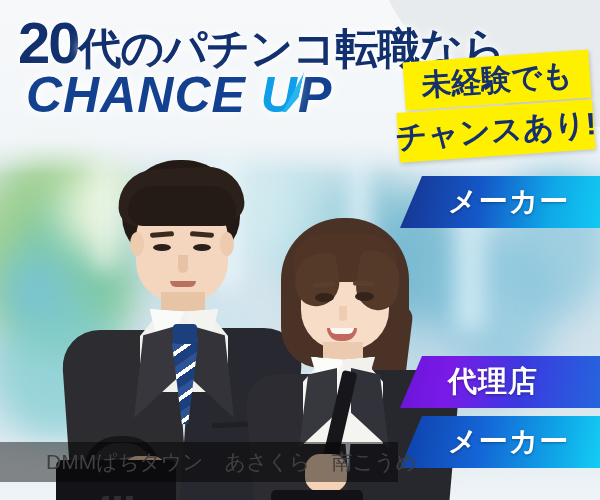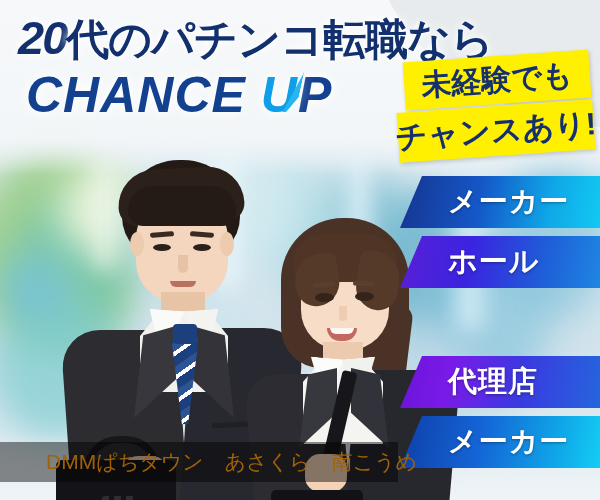--- a/index.html
+++ b/index.html
@@ -142,21 +142,21 @@
   .w-hand{position:absolute;left:50px;top:236px;width:42px;height:38px;background:#f3d2b6;border-radius:15px;}
   .w-bag{position:absolute;left:16px;top:272px;width:92px;height:58px;background:#131217;border-radius:5px;}
 
   
   .headline{
     position:absolute;left:18px;top:14px;
     font-size:43px;font-weight:bold;color:#12306e;letter-spacing:-1px;
     line-height:1;white-space:nowrap;
     text-shadow:0 0 7px rgba(255,255,255,.95),0 0 14px rgba(255,255,255,.85),1px 1px 0 rgba(255,255,255,.7);
   }
-  .headline .num{font-size:47px;letter-spacing:-2px;font-style:italic;}
+  .headline .num{font-size:58px;letter-spacing:-2px;}
 
   .logo{
     position:absolute;left:26px;top:70px;
     font-size:50px;font-weight:bold;font-style:italic;
     color:#13418f;letter-spacing:1px;line-height:1;white-space:nowrap;
     text-shadow:0 0 9px rgba(255,255,255,.95),0 0 18px rgba(255,255,255,.85);
   }
   .logo .up{color:#13418f;}
   .logo .u-mark{position:relative;display:inline-block;color:#0f9fe8;}
   .logo .u-mark::after{
@@ -191,21 +191,21 @@
   .mbtn.b-2{top:60px;  background:linear-gradient(100deg,#5a1fd6 0%,#3a24e0 35%,#1e5fd8 72%,#1f86e2 100%);}
   .mbtn.b-3{top:120px; background:linear-gradient(100deg,#10378f 0%,#0f52bd 45%,#1184d8 78%,#15a6e6 100%);}
   .mbtn.b-4{top:180px; background:linear-gradient(100deg,#6a14d8 0%,#7a1ae8 25%,#3a3ae0 60%,#2565dd 100%);}
   .mbtn.b-5{top:240px; background:linear-gradient(100deg,#0e3fa8 0%,#1464d6 40%,#0fa6e8 78%,#14cdf4 100%);}
 
   
   .caption{
     position:absolute;left:0;bottom:18px;width:398px;height:40px;
     background:rgba(0,0,0,.45);
     display:flex;align-items:center;padding-left:46px;
-    color:#a16207;font-size:21px;white-space:nowrap;box-sizing:border-box;
+    color:#404040;font-size:21px;white-space:nowrap;box-sizing:border-box;
   }
 </style>
 </head>
 <body>
 
 <div class="banner">
 
   <div class="bg">
     <div class="bg-base"></div>
     <div class="bokeh b1"></div>
@@ -295,20 +295,19 @@
 
   <div class="logo"><span>CHANCE </span><span class="u-mark">U</span><span class="up">P</span></div>
 
   <div class="badge">
     <div class="badge-bar one">未経験でも</div>
     <div class="badge-bar two">チャンスあり!</div>
   </div>
 
   <div class="menu">
     <div class="mbtn b-1">メーカー</div>
-    <div class="mbtn b-2">ホール</div>
     <div class="mbtn b-4">代理店</div>
     <div class="mbtn b-5">メーカー</div>
   </div>
 
   <div class="caption">DMMぱちタウン　あさくら　南こうめ</div>
 
 </div>
 
 </body></html>

